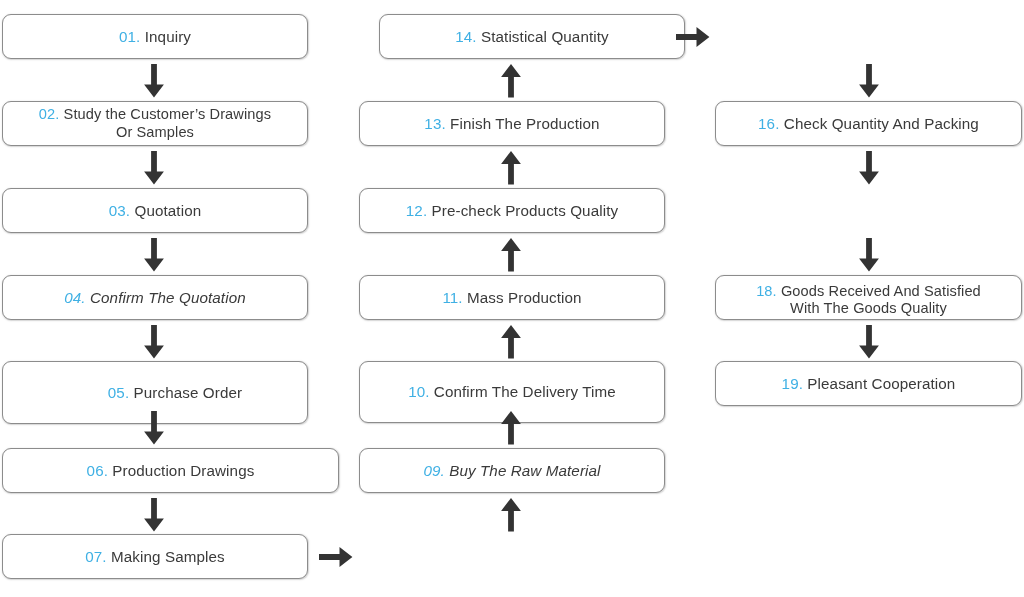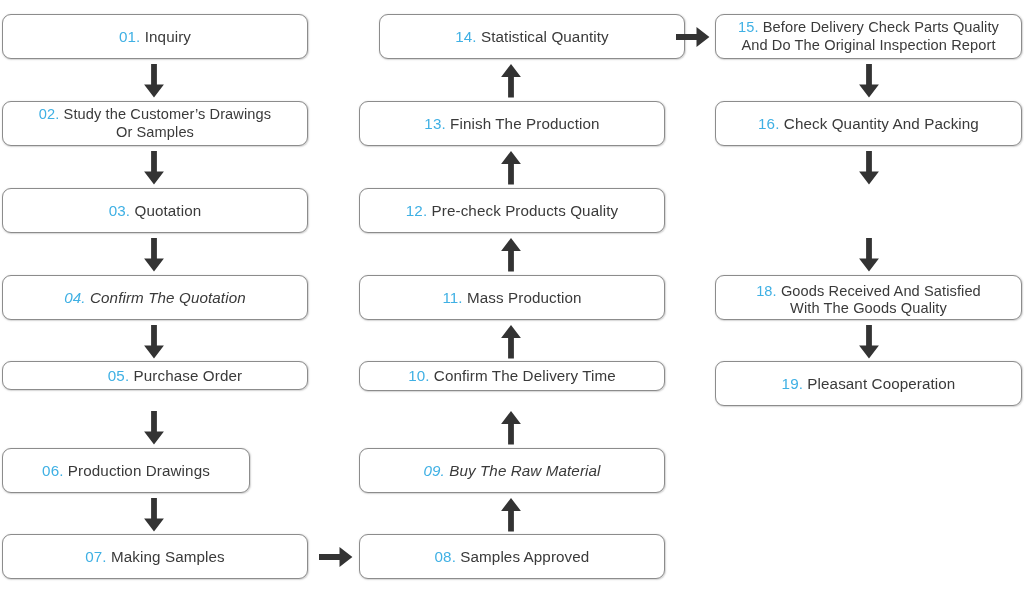--- a/index.html
+++ b/index.html
@@ -101,31 +101,31 @@
   <div class="step" style="left:2px;  top:275px; width:306px; height:45px;font-style:italic;">
     <span class="label"><span class="num">04.</span><span> Confirm The Quotation</span></span>
   </div>
 
   <div class="arrow" style="left:139px; top:325px; width:30px; height:34px;">
     <svg width="30" height="34" viewBox="0 0 30 34">
         <path d="M12.1 0 H17.9 V20.5 H24.9 L15 33.4 L5.1 20.5 H12.1 Z"></path>
       </svg>
   </div>
 
-  <div class="step" style="left:2px;  top:361px; width:306px; height:29px;padding-left:48px;">
+  <div class="step" style="left:2px;  top:361px; width:306px; height:63px;padding-left:48px;">
     <span class="label"><span class="num">05.</span><span> Purchase Order</span></span>
   </div>
 
   <div class="arrow" style="left:139px; top:411px; width:30px; height:34px;">
     <svg width="30" height="34" viewBox="0 0 30 34">
         <path d="M12.1 0 H17.9 V20.5 H24.9 L15 33.4 L5.1 20.5 H12.1 Z"></path>
       </svg>
   </div>
 
-  <div class="step" style="left:2px;  top:448px; width:248px; height:45px;">
+  <div class="step" style="left:2px;  top:448px; width:337px; height:45px;">
     <span class="label"><span class="num">06.</span><span> Production Drawings</span></span>
   </div>
 
   <div class="arrow" style="left:139px; top:498px; width:30px; height:34px;">
     <svg width="30" height="34" viewBox="0 0 30 34">
         <path d="M12.1 0 H17.9 V20.5 H24.9 L15 33.4 L5.1 20.5 H12.1 Z"></path>
       </svg>
   </div>
 
   <div class="step" style="left:2px;  top:534px; width:306px; height:45px;">
@@ -171,54 +171,47 @@
   <div class="step" style="left:359px; top:275px; width:306px; height:45px;">
     <span class="label"><span class="num">11.</span><span> Mass Production</span></span>
   </div>
 
   <div class="arrow" style="left:496px; top:325px; width:30px; height:34px;">
     <svg width="30" height="34" viewBox="0 0 30 34">
         <path d="M12.1 33.4 H17.9 V12.9 H24.9 L15 0 L5.1 12.9 H12.1 Z"></path>
       </svg>
   </div>
 
-  <div class="step" style="left:359px; top:361px; width:306px; height:30px;border-radius:9px;">
+  <div class="step" style="left:359px; top:361px; width:306px; height:62px;border-radius:9px;">
     <span class="label"><span class="num">10.</span><span> Confirm The Delivery Time</span></span>
   </div>
 
   <div class="arrow" style="left:496px; top:411px; width:30px; height:34px;">
     <svg width="30" height="34" viewBox="0 0 30 34">
         <path d="M12.1 33.4 H17.9 V12.9 H24.9 L15 0 L5.1 12.9 H12.1 Z"></path>
       </svg>
   </div>
 
   <div class="step" style="left:359px; top:448px; width:306px; height:45px;font-style:italic;">
     <span class="label"><span class="num">09.</span><span> Buy The Raw Material</span></span>
   </div>
 
   <div class="arrow" style="left:496px; top:498px; width:30px; height:34px;">
     <svg width="30" height="34" viewBox="0 0 30 34">
         <path d="M12.1 33.4 H17.9 V12.9 H24.9 L15 0 L5.1 12.9 H12.1 Z"></path>
       </svg>
   </div>
 
-  <div class="step" style="left:359px; top:534px; width:306px; height:45px;">
-    <span class="label"><span class="num">08.</span><span> Samples Approved</span></span>
-  </div>
 
   <div class="arrow" style="left:676px; top:22px; width:34px; height:30px;">
     <svg width="34" height="30" viewBox="0 0 34 30">
         <path d="M0 12.1 H20.5 V5.1 L33.4 15 L20.5 24.9 V17.9 H0 Z"></path>
       </svg>
   </div>
 
-  <div class="step two-line" style="left:715px; top:14px;  width:307px; height:45px;">
-    <span class="label"><span class="num">15.</span><span> Before Delivery Check Parts Quality
-And Do The Original Inspection Report</span></span>
-  </div>
 
   <div class="arrow" style="left:854px; top:64px; width:30px; height:34px;">
     <svg width="30" height="34" viewBox="0 0 30 34">
         <path d="M12.1 0 H17.9 V20.5 H24.9 L15 33.4 L5.1 20.5 H12.1 Z"></path>
       </svg>
   </div>
 
   <div class="step" style="left:715px; top:101px; width:307px; height:45px;">
     <span class="label"><span class="num">16.</span><span> Check Quantity And Packing</span></span>
   </div>

